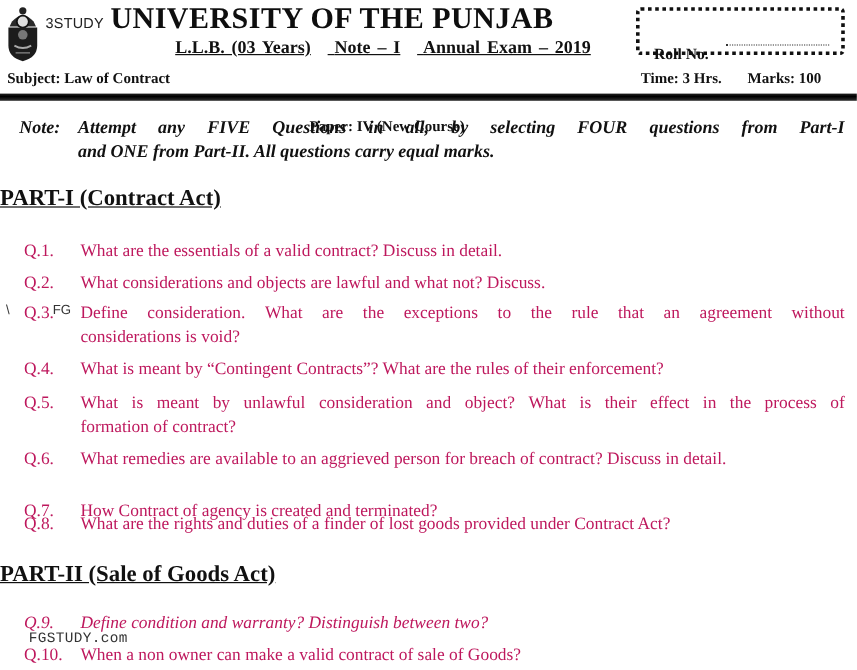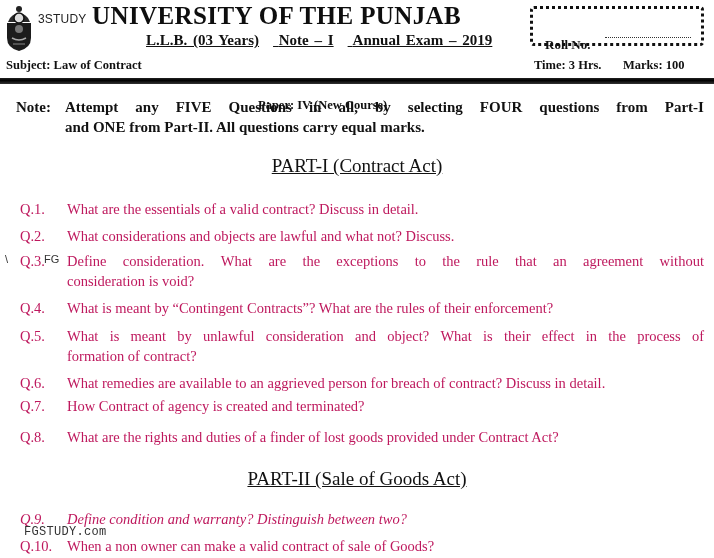--- a/index.html
+++ b/index.html
@@ -86,42 +86,43 @@
       width: 714px; height: 6px;
       background: linear-gradient(to bottom, #222 0, #000 40%, #333 100%);
     }
 
     
     .note {
       left: 16px; top: 97px;
       width: 688px;
       font-size: 15px;
       font-weight: bold;
+      font-style: italic;
       line-height: 20px;
     }
     .note-label {
       position: absolute;
       left: 0; top: 0;
     }
     .note-body {
       margin-left: 49px;
       text-align: justify;
       text-align-last: left;
     }
     .note-line1 {
       display: flex;
       justify-content: space-between;
     }
 
     
     .part-heading {
       left: 0; width: 714px;
-      text-align: center;
+      text-align: left;
       font-size: 19px;
-      font-weight: normal;
+      font-weight: bold;
       text-decoration: underline;
       white-space: nowrap;
     }
     .part1 { top: 155px; }
     .part2 { top: 468px; }
 
     
     .q {
       left: 20px;
       width: 684px;
@@ -245,21 +246,21 @@
       <span>the</span>
       <span>exceptions</span>
       <span>to</span>
       <span>the</span>
       <span>rule</span>
       <span>that</span>
       <span>an</span>
       <span>agreement</span>
       <span>without</span>
     </div>
-    <div>consideration is void?</div>
+    <div>considerations is void?</div>
   </div>
 </div>
 <div class="abs wm-q3-right">FG</div>
 
 <div class="abs q" style="top:298px;">
   <span class="q-num">Q.4.</span>
   <div class="q-text single">What is meant by “Contingent Contracts”? What are the rules of their enforcement?</div>
 </div>
 
 <div class="abs q" style="top:326px;">
@@ -285,21 +286,21 @@
     </div>
     <div>formation of contract?</div>
   </div>
 </div>
 
 <div class="abs q" style="top:373px;">
   <span class="q-num">Q.6.</span>
   <div class="q-text single">What remedies are available to an aggrieved person for breach of contract? Discuss in detail.</div>
 </div>
 
-<div class="abs q" style="top:396px;">
+<div class="abs q" style="top:416px;">
   <span class="q-num">Q.7.</span>
   <div class="q-text single">How Contract of agency is created and terminated?</div>
 </div>
 
 <div class="abs q" style="top:427px;">
   <span class="q-num">Q.8.</span>
   <div class="q-text single">What are the rights and duties of a finder of lost goods provided under Contract Act?</div>
 </div>
 
 <div class="abs part-heading part2">PART-II (Sale of Goods Act)</div>

